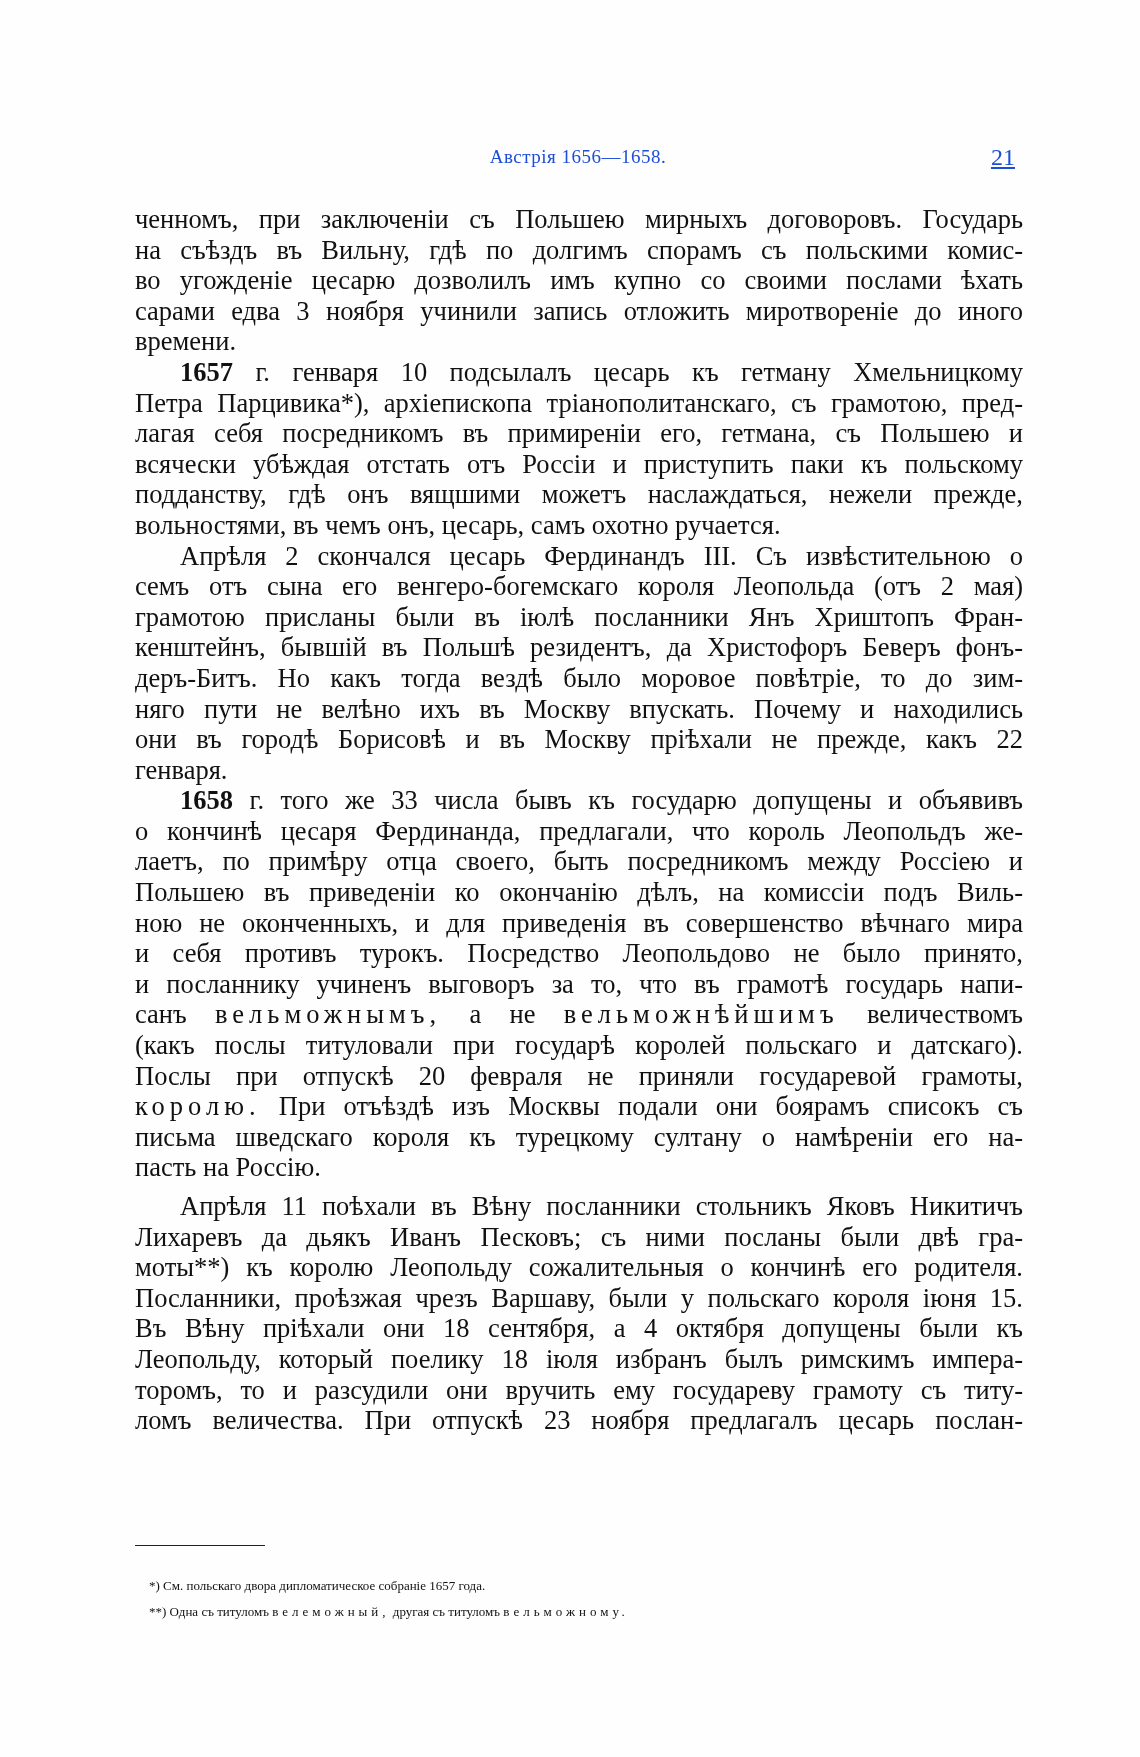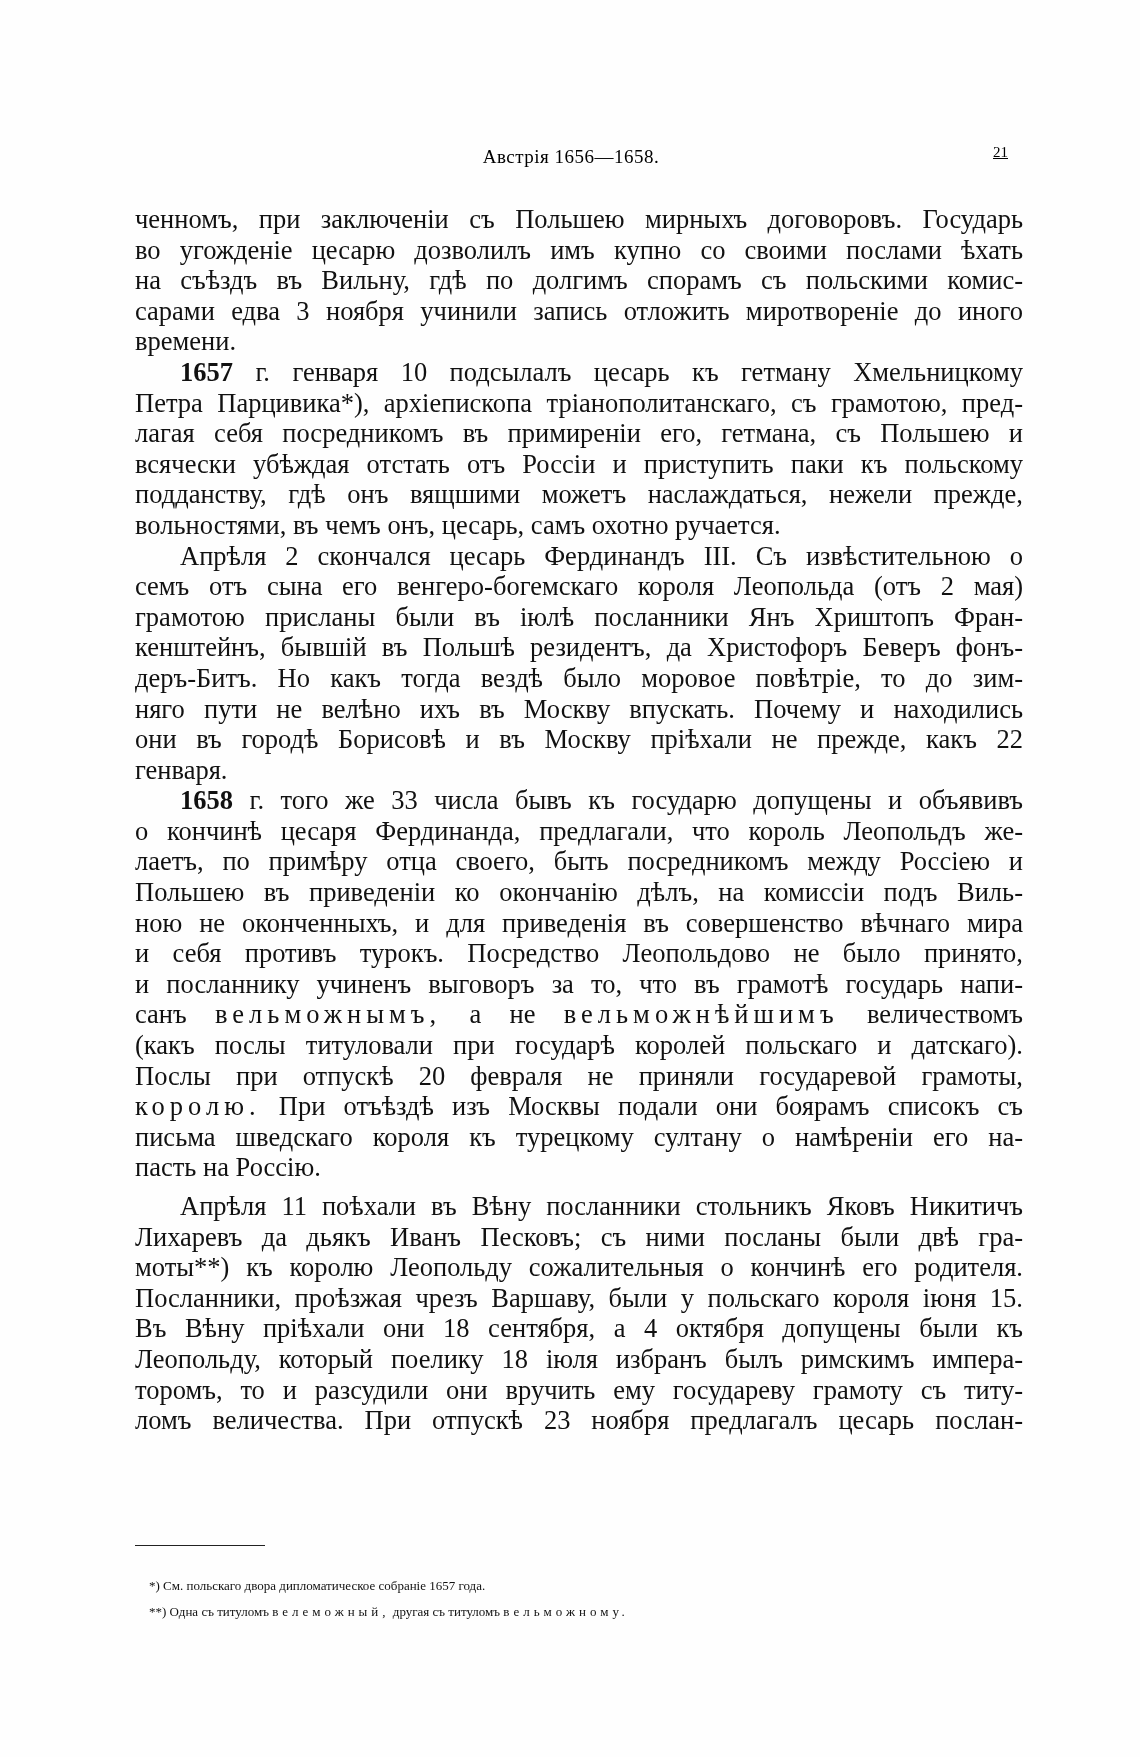--- a/index.html
+++ b/index.html
@@ -1,20 +1,20 @@
 <!DOCTYPE html>
 <html><head>
 <meta charset="utf-8">
 <style>
   html, body { margin: 0; padding: 0; background: #ffffff; }
   body { width: 1140px; height: 1757px; position: relative; overflow: hidden; }
   .page { position: absolute; left: 0; top: 0; width: 1140px; height: 1757px; background: #fefefe; }
-  .header { position: absolute; top: 146px; left: 126px; width: 890px; height: 30px; font-family: "Liberation Serif", serif; color: #000000; }
+  .header { position: absolute; top: 146px; left: 133px; width: 890px; height: 30px; font-family: "Liberation Serif", serif; color: #1d4ed8; }
   .running-title { position: absolute; left: 0; right: 0; text-align: center; font-size: 19px; letter-spacing: 0.5px; }
-  .page-number { position: absolute; right: 8px; top: -2px; font-size: 15px; text-decoration: underline; }
+  .page-number { position: absolute; right: 8px; top: -2px; font-size: 24px; text-decoration: underline; }
   .body-text { position: absolute; top: 188px; left: 135px; width: 888px; font-family: "Liberation Serif", serif; font-size: 26.5px; line-height: 30.6px; color: #111; margin-top: 16px; }
   .line { display: block; white-space: nowrap; text-align: justify; text-align-last: justify; height: 30.6px; overflow: visible; }
   .line.last { text-align-last: left; }
   .line.indent { padding-left: 45px; }
   .line.cont-gap { margin-top: 8px; }
   .year { font-weight: bold; }
   .spaced { letter-spacing: 5px; }
   .rule { position: absolute; top: 1545px; left: 135px; width: 130px; height: 0; border-top: 1.5px solid #222; }
   .footnotes { position: absolute; top: 1573px; left: 135px; width: 890px; font-family: "Liberation Serif", serif; font-size: 13px; line-height: 26px; color: #111; }
   .fn { display: block; padding-left: 14px; white-space: nowrap; }
@@ -27,22 +27,22 @@
 
   <div class="header">
     <span class="running-title">Австрія 1656—1658.</span>
     <span class="page-number">21</span>
   </div>
 
   <div class="body-text">
 
     <div>
       <span class="line">ченномъ, при заключеніи съ Польшею мирныхъ договоровъ. Государь</span>
+      <span class="line">на съѣздъ въ Вильну, гдѣ по долгимъ спорамъ съ польскими комис-</span>
       <span class="line">во угожденіе цесарю дозволилъ имъ купно со своими послами ѣхать</span>
-      <span class="line">на съѣздъ въ Вильну, гдѣ по долгимъ спорамъ съ польскими комис-</span>
       <span class="line">сарами едва 3 ноября учинили запись отложить миротвореніе до иного</span>
       <span class="line last">времени.</span>
     </div>
 
     <div>
       <span class="line indent"><b class="year">1657</b> <span>г. генваря 10 подсылалъ цесарь къ гетману Хмельницкому</span></span>
       <span class="line">Петра Парцивика*), архіепископа тріанополитанскаго, съ грамотою, пред-</span>
       <span class="line">лагая себя посредникомъ въ примиреніи его, гетмана, съ Польшею и</span>
       <span class="line">всячески убѣждая отстать отъ Россіи и приступить паки къ польскому</span>
       <span class="line">подданству, гдѣ онъ вящшими можетъ наслаждаться, нежели прежде,</span>

